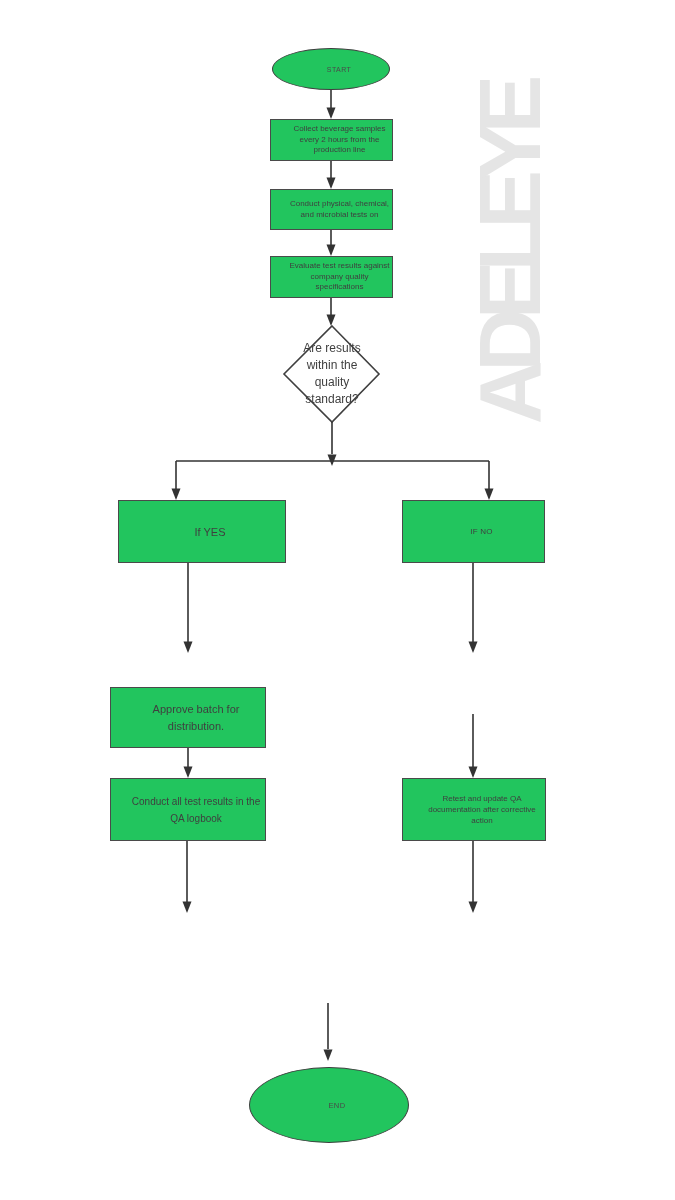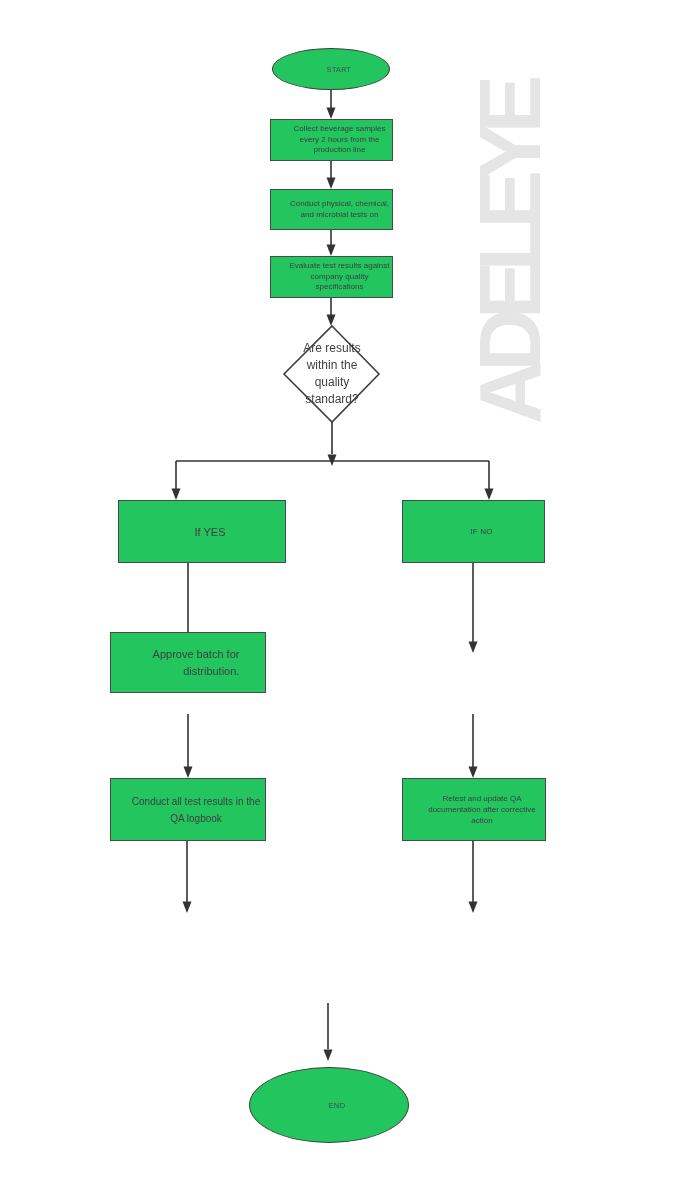--- a/index.html
+++ b/index.html
@@ -50,21 +50,21 @@
     background: transparent;
   }
   
   .n-start   { left: 272px; top: 48px;  width: 118px; height: 42px; font-size: 7px; letter-spacing: .4px; color:#4a4a4a; }
   .n-p1      { left: 270px; top: 119px; width: 123px; height: 42px; font-size: 8px;  line-height: 10.5px; }
   .n-p2      { left: 270px; top: 189px; width: 123px; height: 41px; font-size: 8px;  line-height: 10.5px; }
   .n-p3      { left: 270px; top: 256px; width: 123px; height: 42px; font-size: 8px;  line-height: 10.5px; }
   .n-dec     { left: 294px; top: 345px; width: 76px;  height: 58px; font-size: 12px;  line-height: 17px; }
   .n-yes     { left: 118px; top: 500px; width: 168px; height: 63px; font-size: 11px; }
   .n-no      { left: 402px; top: 500px; width: 143px; height: 63px; font-size: 8px; letter-spacing:.2px; }
-  .n-approve { left: 110px; top: 632px; width: 156px; height: 61px; font-size: 11px; line-height: 17px; text-align: right; }
+  .n-approve { left: 110px; top: 687px; width: 156px; height: 61px; font-size: 11px; line-height: 17px; }
   .n-capa    { left: 402px; top: 653px; width: 144px; height: 61px; font-size: 8px;  line-height: 11px; }
   .n-record  { left: 110px; top: 778px; width: 156px; height: 63px; font-size: 10px; line-height: 17px; }
   .n-retest  { left: 402px; top: 778px; width: 144px; height: 63px; font-size: 8px;  line-height: 11px; }
   .n-submit  { left: 110px; top: 913px; width: 436px; height: 90px; font-size: 8px; }
   .n-end     { left: 249px; top: 1067px; width: 160px; height: 76px; font-size: 7.5px; letter-spacing: .4px; color:#4a4a4a; }
 </style>
 </head>
 <body>
 
 <div class="canvas">

